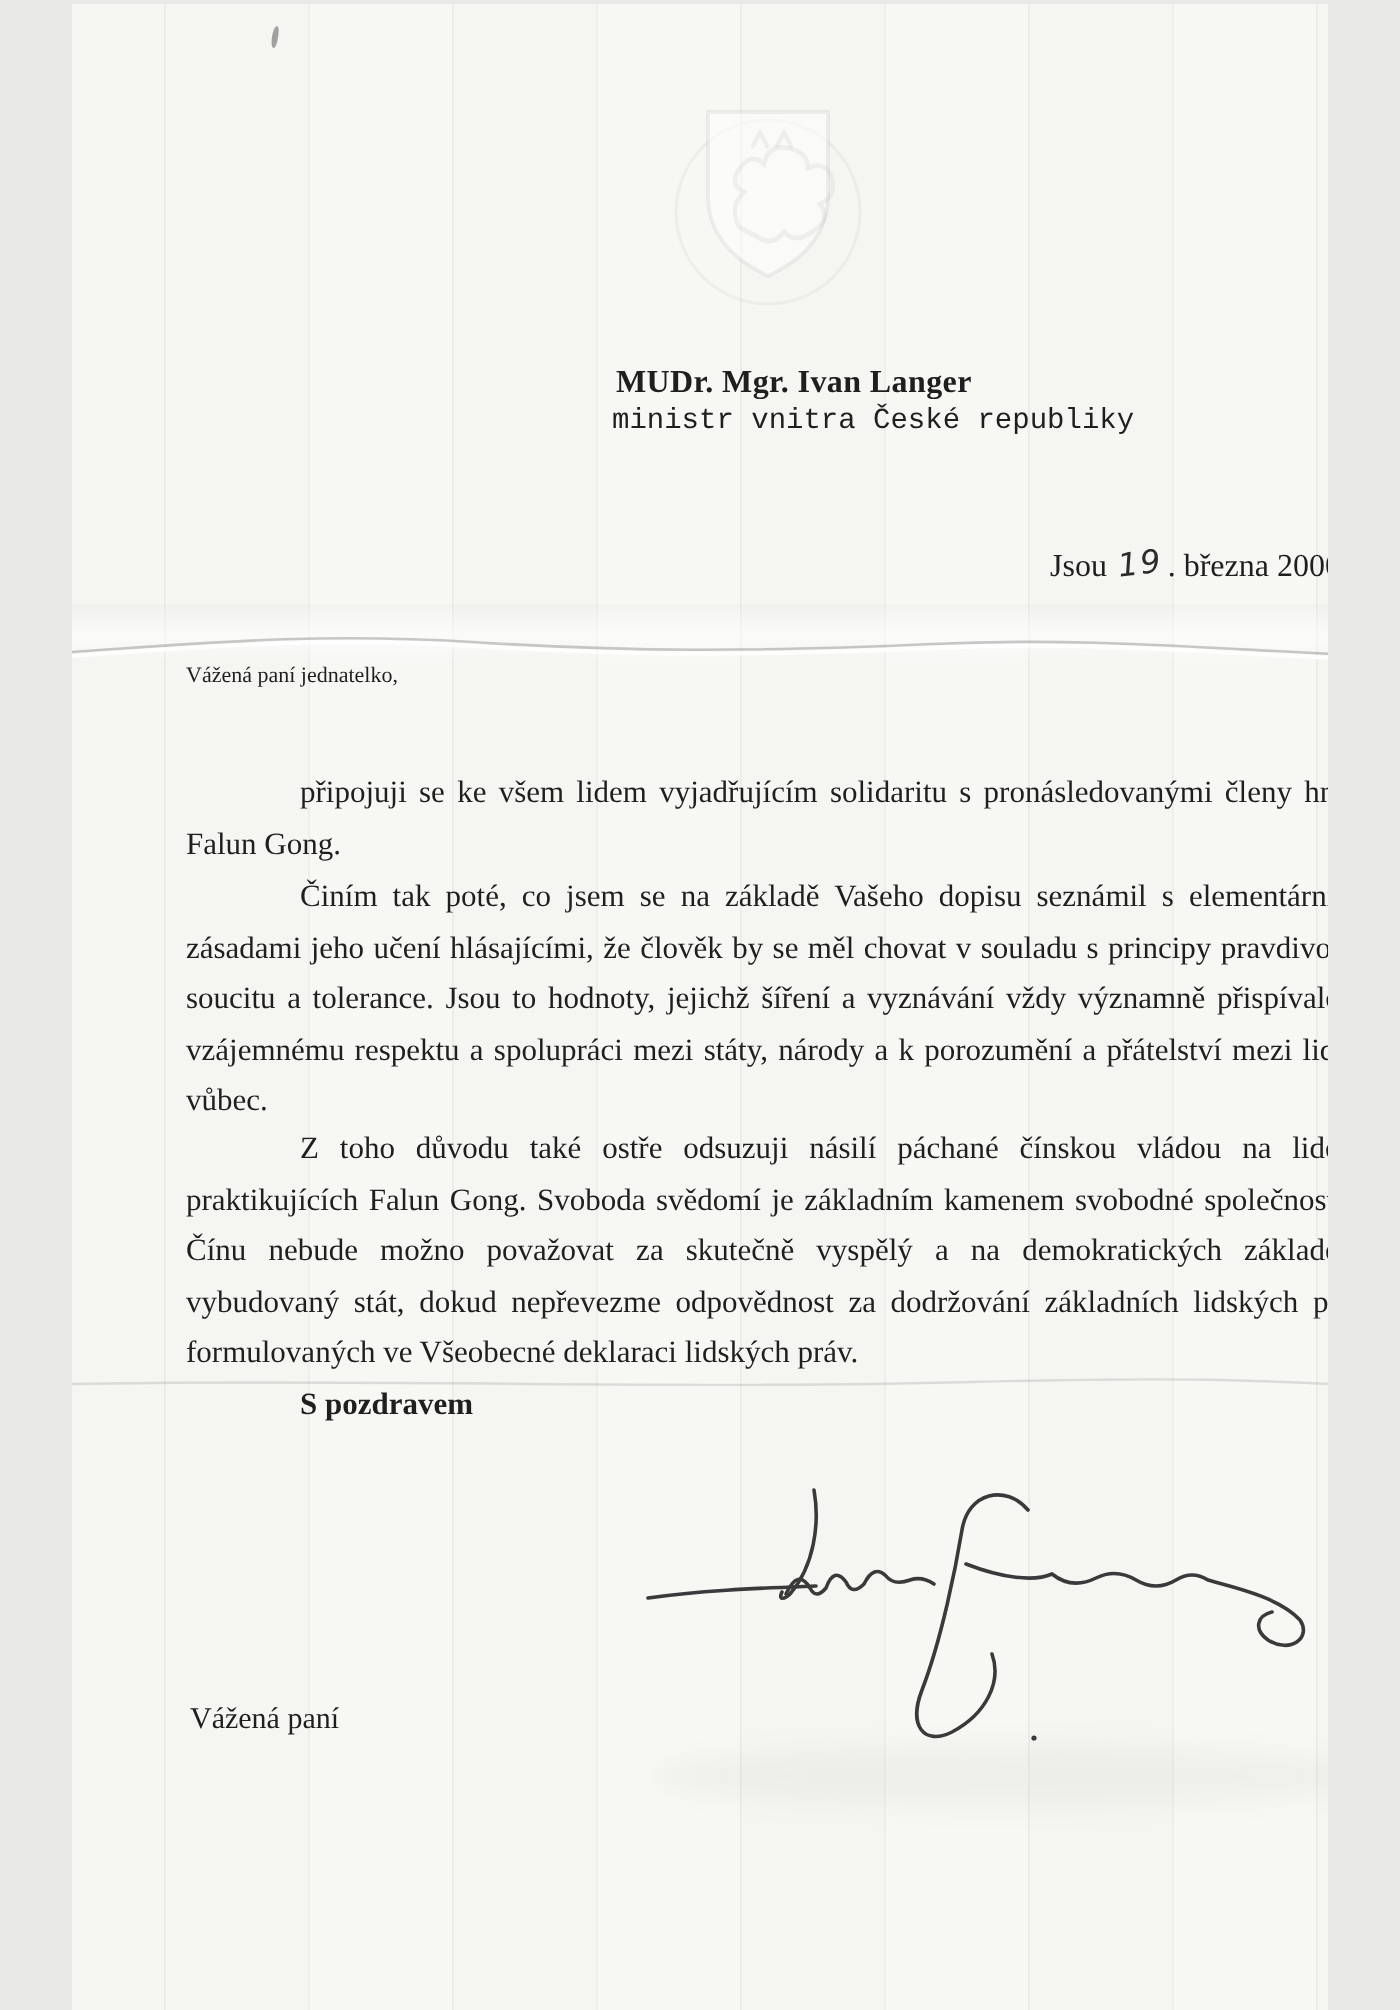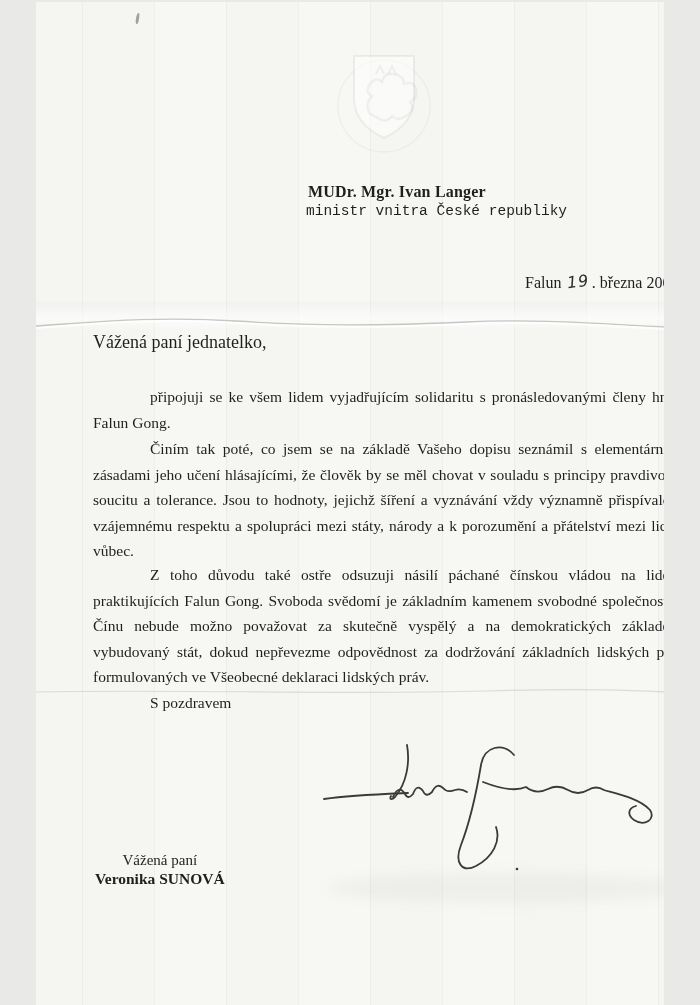--- a/index.html
+++ b/index.html
@@ -23,31 +23,31 @@
   .crease1{top:300px;height:36px;
     background:linear-gradient(to bottom, rgba(0,0,0,0.015) 0, rgba(255,255,255,0.55) 45%, rgba(255,255,255,0) 80%);}
   .crease2{top:676px;height:22px;}
   .crease svg{display:block;width:700px;height:100%;}
   .headerblock{position:absolute;left:272px;top:181px;line-height:18px;}
   .sender-name{font-weight:bold;font-size:16px;letter-spacing:0.2px;}
   .sender-title{font-size:14.5px;margin-top:1px;margin-left:-2px;font-family:Liberation Mono, monospace;}
   .dateline{position:absolute;left:489px;top:271px;font-size:16px;white-space:nowrap;}
   .hand-day{display:inline-block;font-family:"DejaVu Sans",sans-serif;font-style:italic;
     font-size:16px;transform:rotate(-7deg) translateY(-1px);color:#2b2b2b;letter-spacing:1px;margin:0 2px;}
-  .salutation{position:absolute;left:57px;top:330px;font-size:18px;}
+  .salutation{position:absolute;left:57px;top:330px;font-size:11px;}
   .bodyblock{position:absolute;left:57px;width:591px;}
   .bodyblock p{margin:0;font-size:15.5px;line-height:25.6px;text-align:justify;text-indent:57px;}
   .p1{top:382px;}
   .p2{top:434px;}
   .p3{top:560px;}
-  .closing{position:absolute;left:114px;top:692px;font-size:15.5px;}
+  .closing{position:absolute;left:114px;top:692px;font-size:15.5px;font-weight:bold;}
   .signature{position:absolute;left:285px;top:735px;width:340px;height:150px;}
   .bleed{position:absolute;left:290px;top:870px;width:360px;height:32px;border-radius:50%;
     background:rgba(90,90,90,0.05);filter:blur(6px);}
-  .recipient{position:absolute;left:59px;top:850px;font-size:15px;line-height:17.5px;text-align:center;}
+  .recipient{position:absolute;left:59px;top:850px;font-size:15px;line-height:17.5px;}
   .recipient .bold{font-weight:bold;font-size:15.5px;}
 </style>
 </head>
 <body>
 
 <div class="paper">
 
   <div class="speck"></div>
 
   <svg class="coat" viewBox="0 0 104 110">
@@ -67,21 +67,21 @@
     <svg viewBox="0 0 700 22" preserveAspectRatio="none">
       <path d="M0,14 C 140,11 300,17 450,13 S 620,15 700,17" fill="none" stroke="rgba(110,110,110,0.20)" stroke-width="1.2"></path>
     </svg>
   </div>
 
   <div class="headerblock">
     <div class="sender-name">MUDr. Mgr. Ivan Langer</div>
     <div class="sender-title">ministr vnitra České republiky</div>
   </div>
 
-  <div class="dateline"><span>Falun</span>&nbsp;<span class="hand-day">19</span><span>. března 2000</span></div>
+  <div class="dateline"><span>Jsou</span>&nbsp;<span class="hand-day">19</span><span>. března 2000</span></div>
 
   <div class="salutation">Vážená paní jednatelko,</div>
 
   <div class="bodyblock p1">
     <p>připojuji se ke všem lidem vyjadřujícím solidaritu s pronásledovanými členy hnutí Falun Gong.</p>
   </div>
   <div class="bodyblock p3">
     <p>Z toho důvodu také ostře odsuzuji násilí páchané čínskou vládou na lidech praktikujících  Falun Gong. Svoboda svědomí je základním kamenem svobodné společnosti a Čínu nebude možno považovat za skutečně vyspělý a na demokratických  základech vybudovaný stát, dokud nepřevezme odpovědnost za dodržování základních lidských práv formulovaných ve Všeobecné deklaraci lidských práv.</p>
   </div>
   <div class="bodyblock p2">
@@ -98,16 +98,15 @@
       <path d="M193,18 C 182,5 163,9 160,28 C 157,46 150,82 140,108 C 133,126 141,136 155,129 C 172,120 180,104 175,90"></path>
       <path d="M162,45 C 180,52 196,54 205,50 q 10,8 22,2 q 10,-5 20,1 q 10,6 20,0 q 8,-5 16,0 C 293,56 318,61 329,73 C 335,82 324,90 313,83 C 306,78 307,71 315,69"></path>
       <circle cx="196" cy="132" r="1.3" fill="#3a3a3a" stroke="none"></circle>
     </g>
   </svg>
 
   <div class="bleed"></div>
 
   <div class="recipient">
     <div>Vážená paní</div>
-    <div class="bold">Veronika SUNOVÁ</div>
   </div>
 
 </div>
 
 </body></html>

